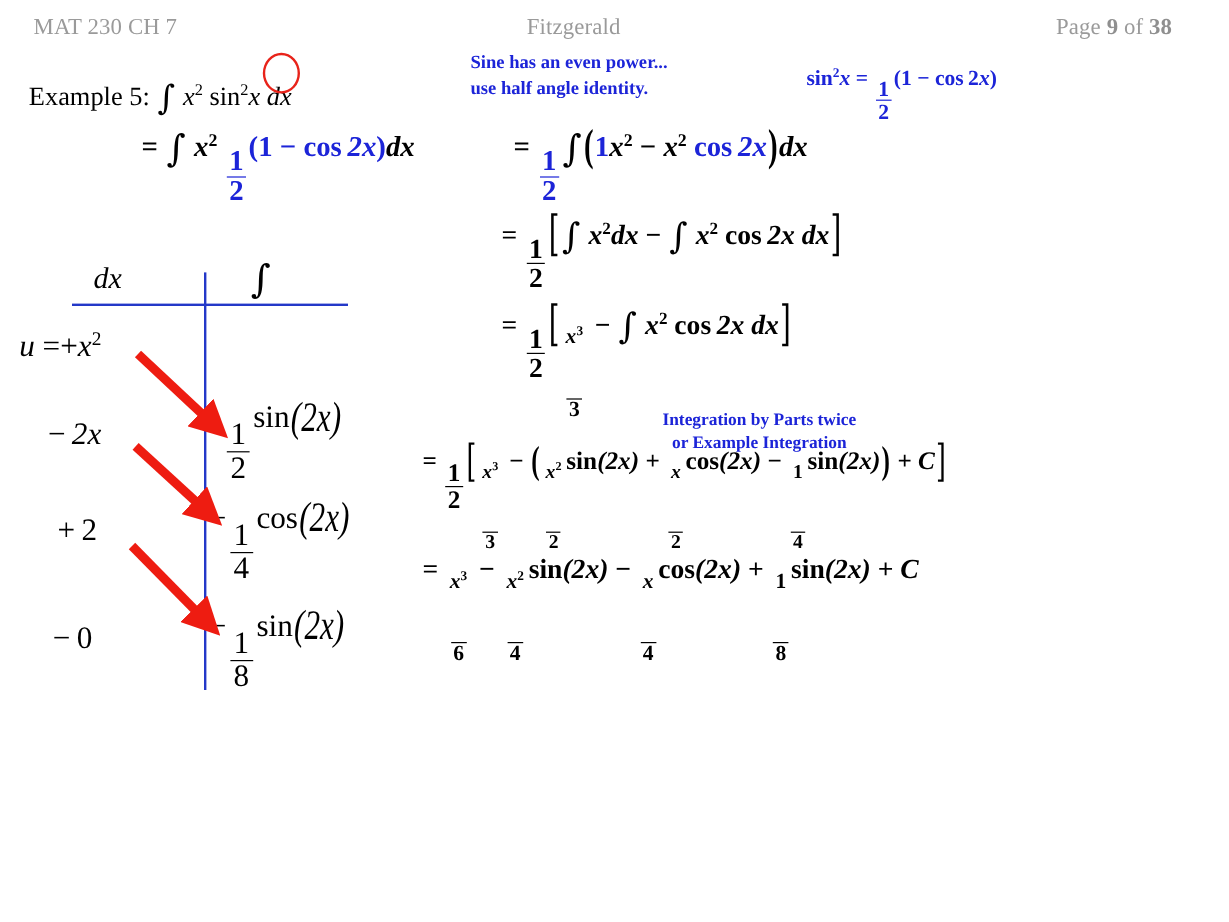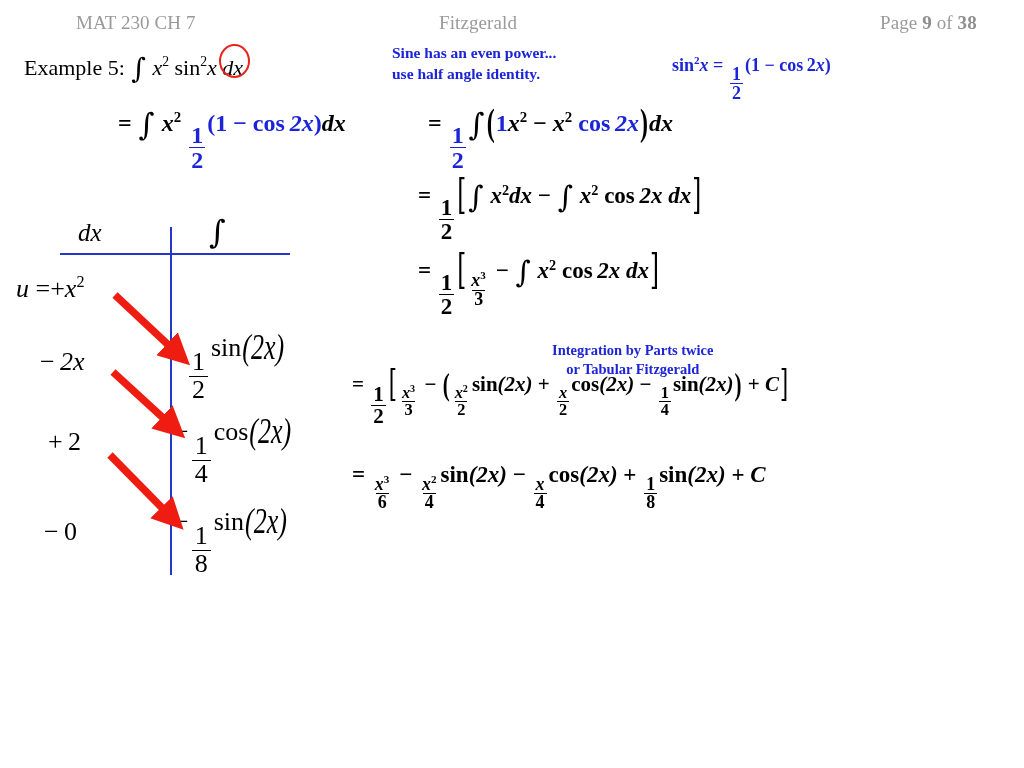--- a/index.html
+++ b/index.html
@@ -23,46 +23,47 @@
 
   
   .hdr {
     top: 12px;
     font-family: "Liberation Serif", "DejaVu Serif", serif;
     font-size: 19px;
     color: #9a9a9a;
     white-space: nowrap;
     letter-spacing: .1px;
   }
-  #hdr-course { left: 28px; margin-left: 48px; }
+  #hdr-course { left: 28px; }
   #hdr-author { left: 415px; margin-left: 24px; }
   #hdr-page   { left: 880px; }
   .hdr b { font-weight: bold; color: #8f8f8f; }
 
   
   .math-serif {
     font-family: "Liberation Serif", "DejaVu Serif", serif;
     font-style: normal;
+    margin-top: 13px;
   }
   .mi { font-style: italic; }
   .blue  { color: #1c24d8; }
 
   
   .frac {
     display: inline-flex;
     flex-direction: column;
     align-items: center;
     justify-content: center;
     vertical-align: -0.48em;
     line-height: 1.0;
     margin: 0 2px;
   }
   .frac > .num { display:block; padding: 0 2px; }
   .frac > .den { display:block; padding: 0 2px; border-top: 1.6px solid currentColor; }
-  .frac.small { font-size: .78em; vertical-align: -0.42em; }
+  .frac.small { font-size: .78em; vertical-align: -0.42em; gap: 42px; }
 
   
   .dfrac {
     display: inline-flex;
     flex-direction: column;
     align-items: center;
     vertical-align: -0.55em;
     line-height: 1.02;
     margin: 0 3px;
   }
@@ -271,21 +272,21 @@
     </span>
   <span>−</span>
   <span class="intsym">∫</span>
   <span class="mi">x</span><sup class="exp">2</sup>
   <span>cos</span> <span class="mi">2x</span>
   <span class="mi">dx</span><span class="bracketR">]</span>
 </div>
 
 <div class="abs" id="note-parts">
   <div>Integration by Parts twice</div>
-  <div>or Tabular Fitzgerald</div>
+  <div>or Example Integration</div>
 </div>
 
 <div class="abs eqline" id="eq4">
   <span>=</span>
   <span class="frac">
       <span class="num">1</span>
       <span class="den">2</span>
     </span><span class="bracketL">[</span><span class="frac small">
       <span class="num"><span class="mi">x</span><sup class="exp">3</sup></span>
       <span class="den">3</span>

